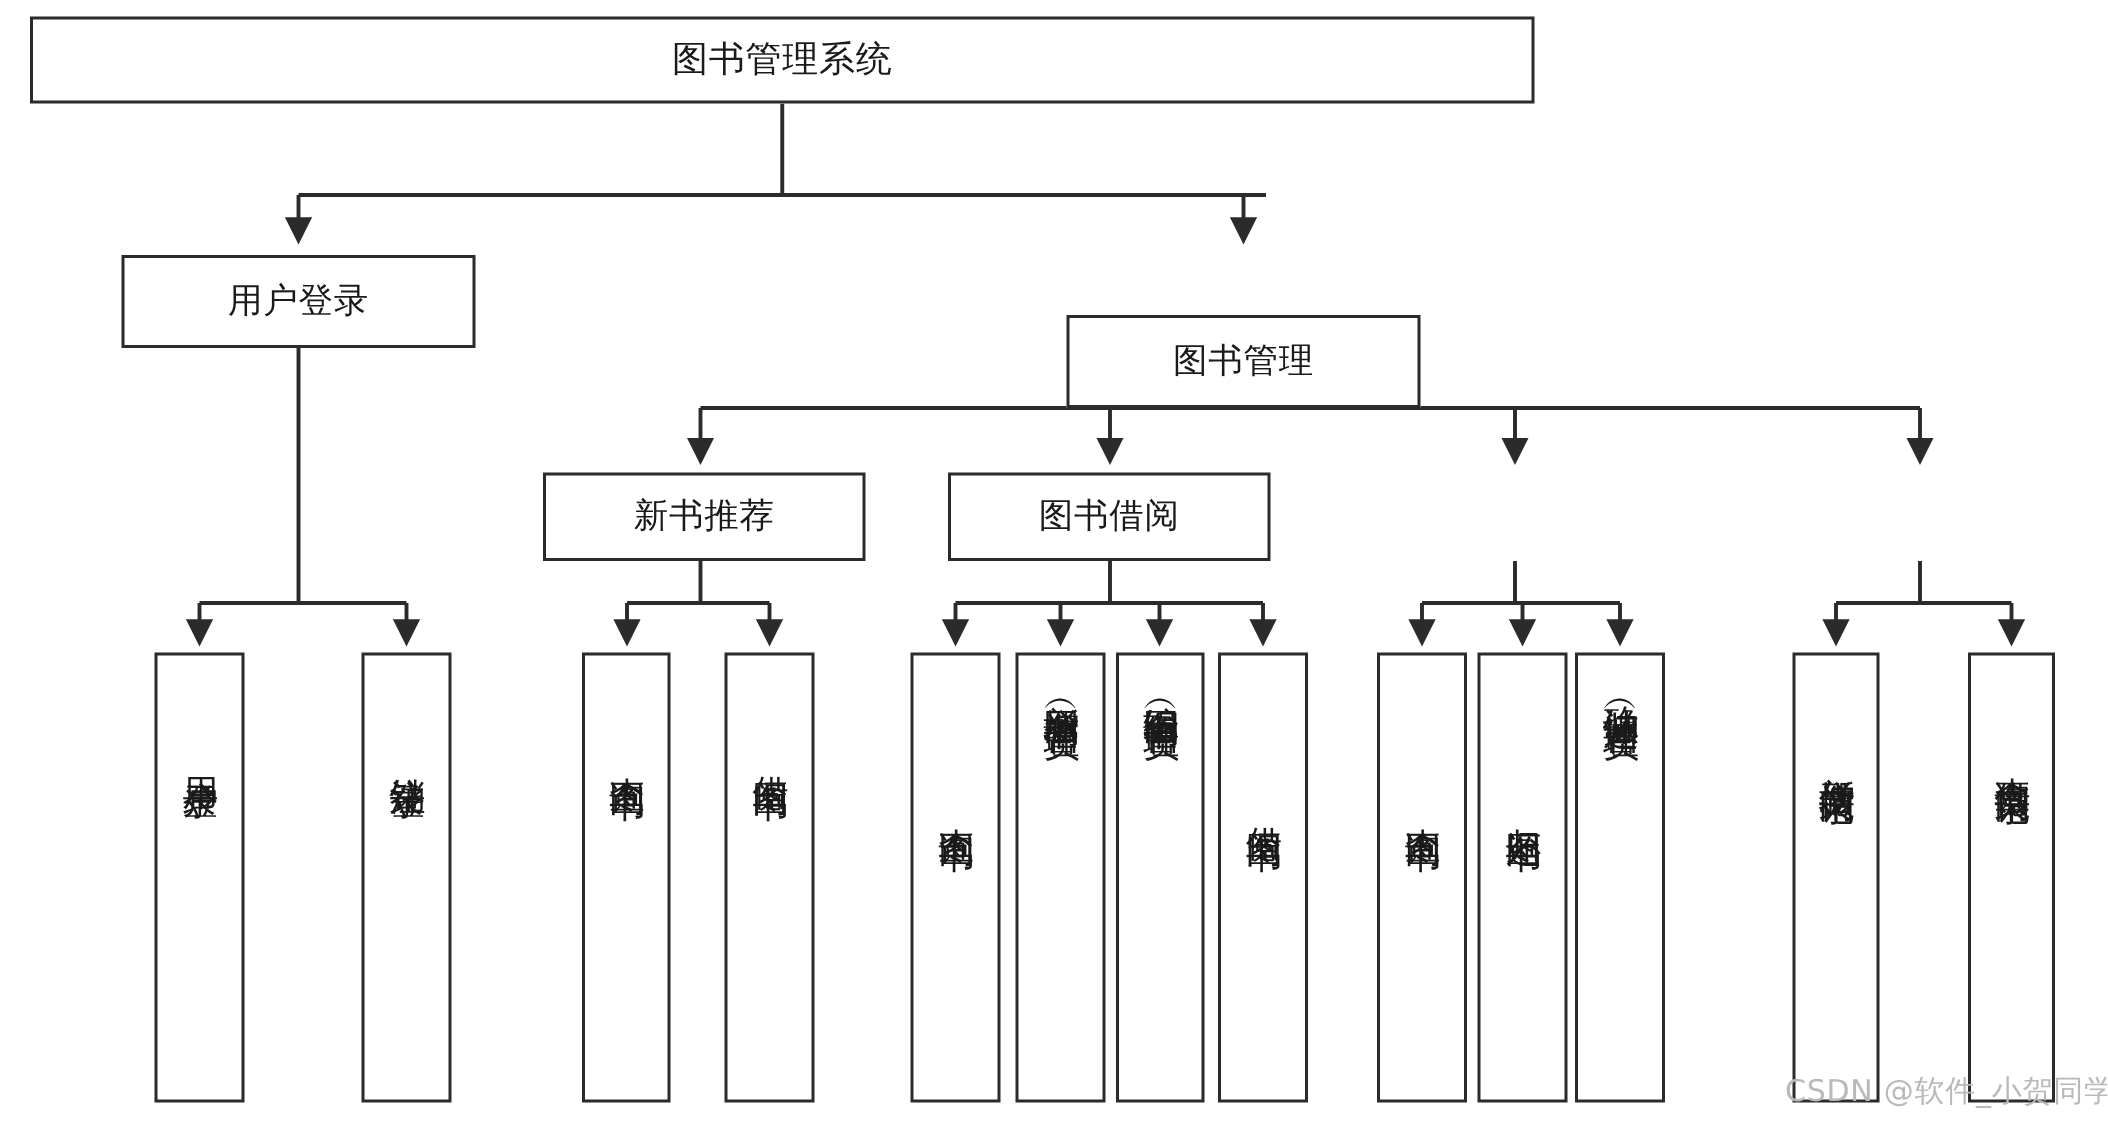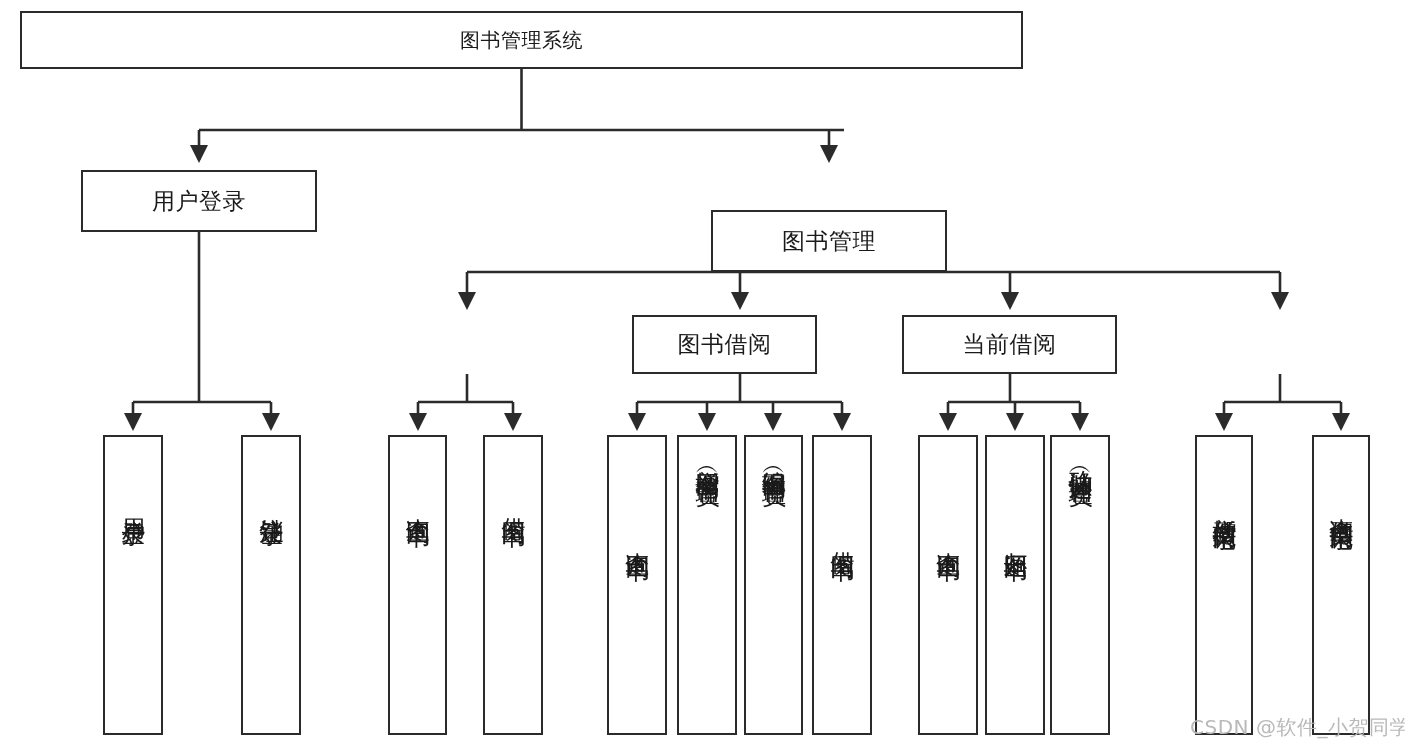--- a/index.html
+++ b/index.html
@@ -39,21 +39,21 @@
     text-align: center;
   }
   
   .node.horiz .label {
     font-size: 23px;
     line-height: 1.15;
     letter-spacing: 0.5px;
     white-space: nowrap;
   }
   .node.root .label {
-    font-size: 20px;
+    font-size: 24px;
   }
   
   .node.vert {
     align-items: flex-start;
     justify-content: center;
     padding-top: 6px;
   }
   .node.vert .label {
     writing-mode: vertical-rl;
     text-orientation: upright;
@@ -139,25 +139,25 @@
     <span class="label">图书管理系统</span>
   </div>
 
   <div class="node horiz" style="left:81px; top:170px; width:236px; height:62px;">
     <span class="label">用户登录</span>
   </div>
   <div class="node horiz" style="left:711px; top:170px; width:236px; height:62px;margin-top:40px;">
     <span class="label">图书管理</span>
   </div>
 
-  <div class="node horiz" style="left:632px; top:315px; width:185px; height:59px;">
+  <div class="node horiz" style="left:362px; top:315px; width:215px; height:59px;">
+    <span class="label">新书推荐</span>
+  </div>
+  <div class="node horiz" style="left:632px; top:315px; width:215px; height:59px;">
     <span class="label">图书借阅</span>
-  </div>
-  <div class="node horiz" style="left:902px; top:315px; width:215px; height:59px;">
-    <span class="label">当前借阅</span>
   </div>
 
   <div class="node vert mid" style="left:103px; top:435px; width:60px; height:300px;">
     <span class="label">用户登录</span>
   </div>
   <div class="node vert mid" style="left:241px; top:435px; width:60px; height:300px;">
     <span class="label">注销登录</span>
   </div>
 
   <div class="node vert mid" style="left:388px; top:435px; width:59px; height:300px;">

